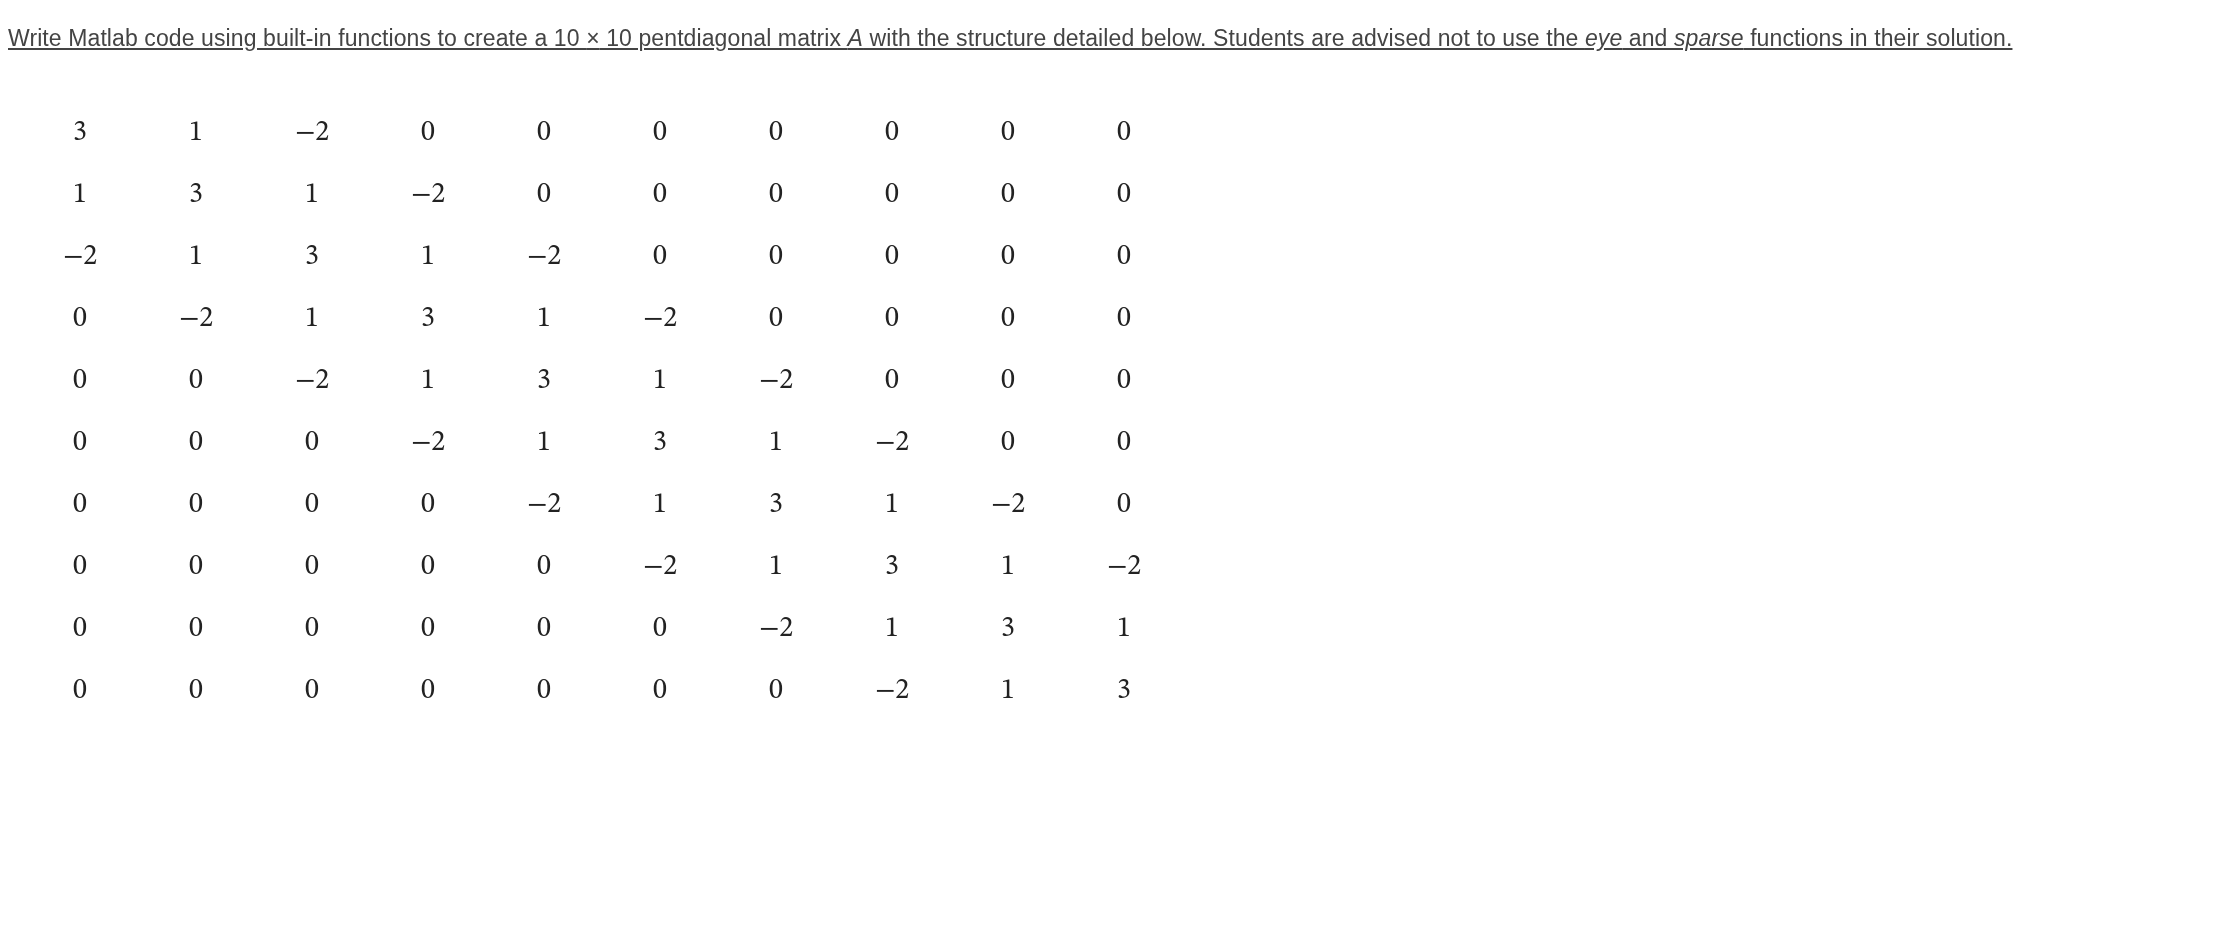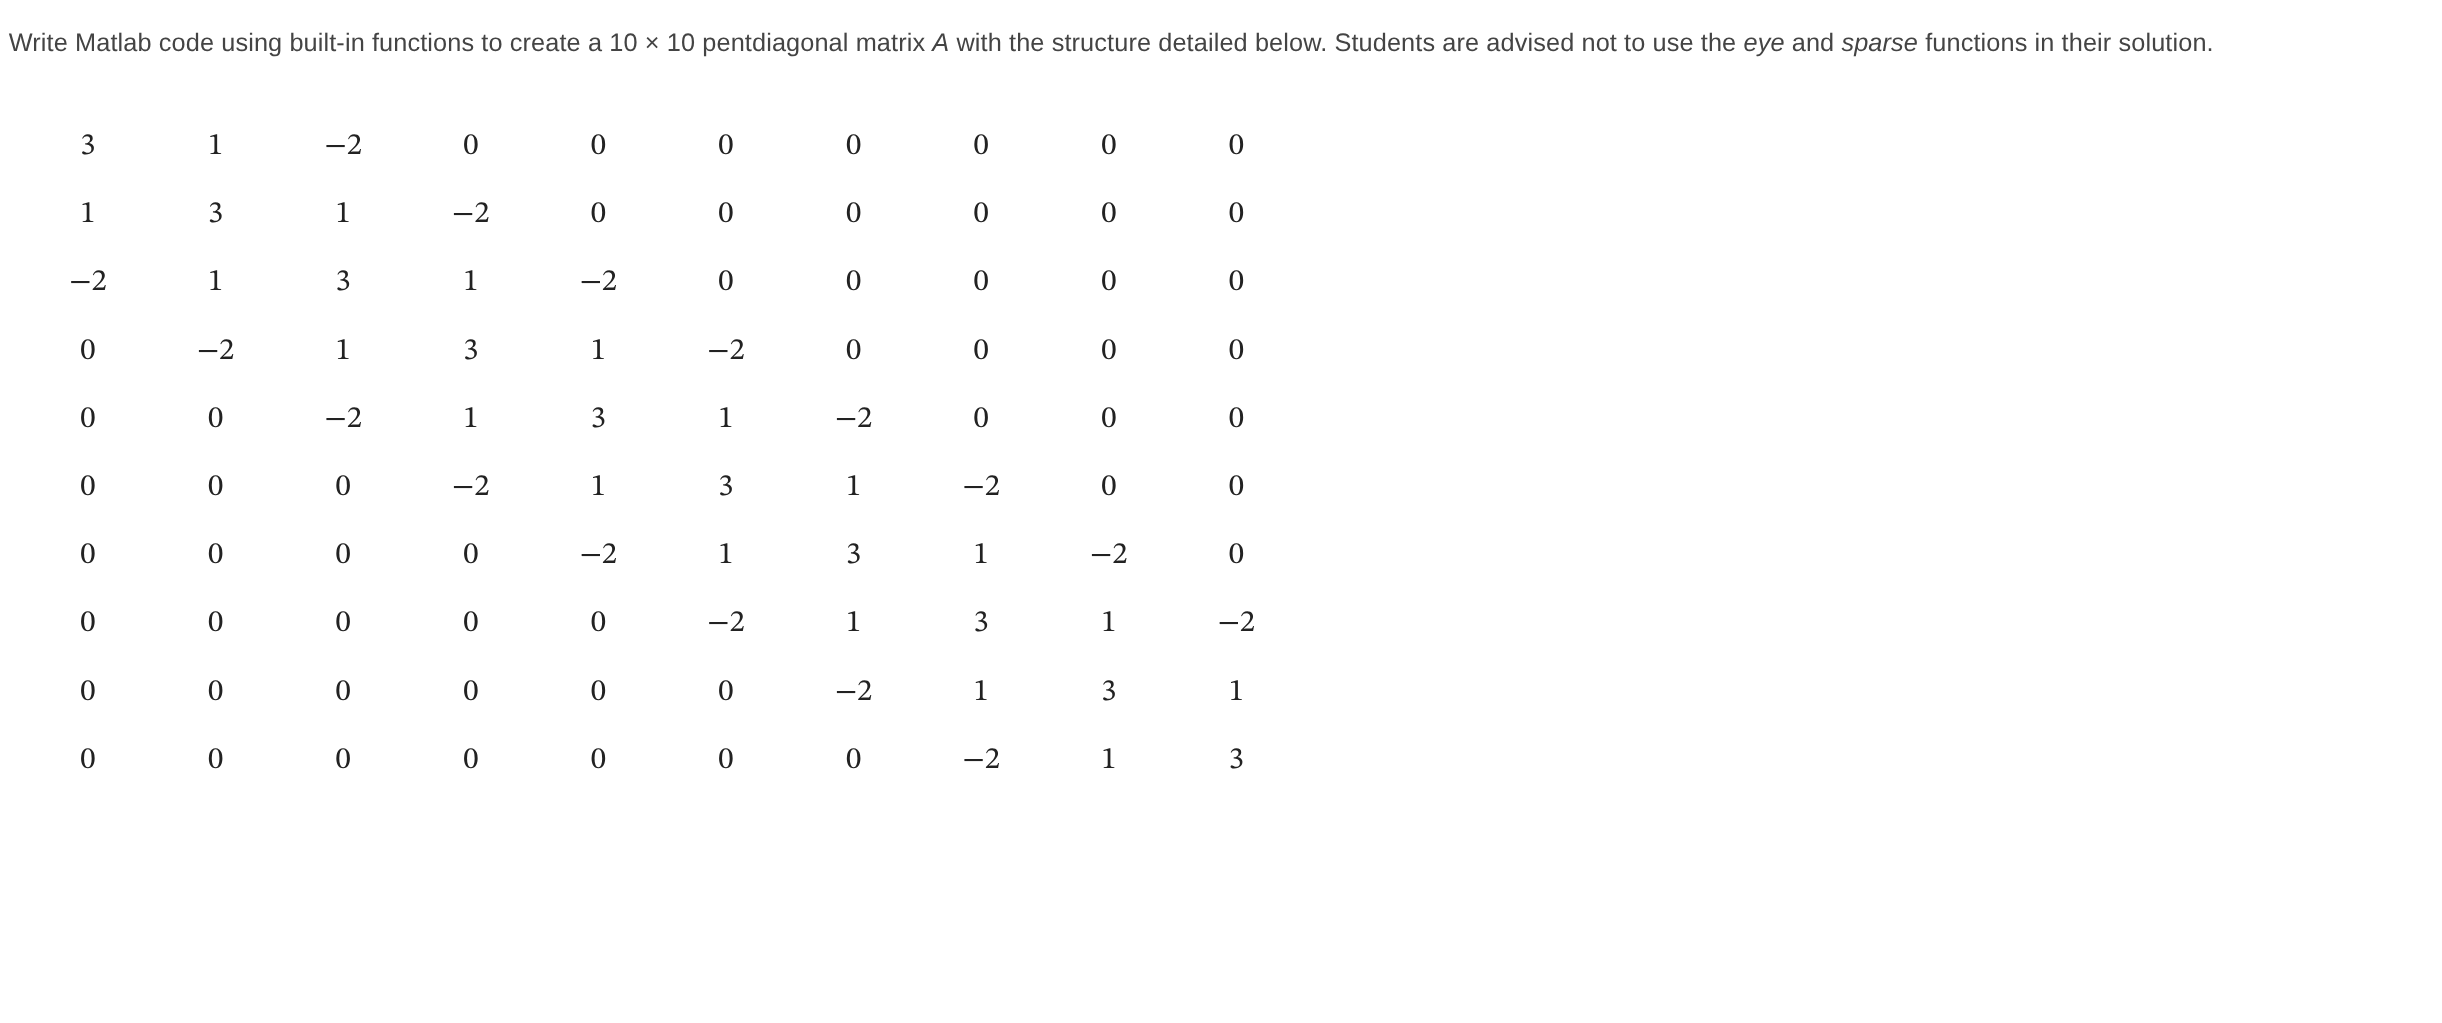--- a/index.html
+++ b/index.html
@@ -13,20 +13,21 @@
     overflow: hidden;
   }
   .container {
     padding: 20px 8px 0 8px;
   }
   .prompt {
     font-size: 23px;
     line-height: 1.6;
     color: #444444;
     letter-spacing: 0.1px;
+    text-decoration: underline;
   }
   .prompt .ital {
     font-style: italic;
   }
   .matrix-wrap {
     margin-top: 46px;
     margin-left: 14px;
   }
   table.matrix {
     border-collapse: collapse;

